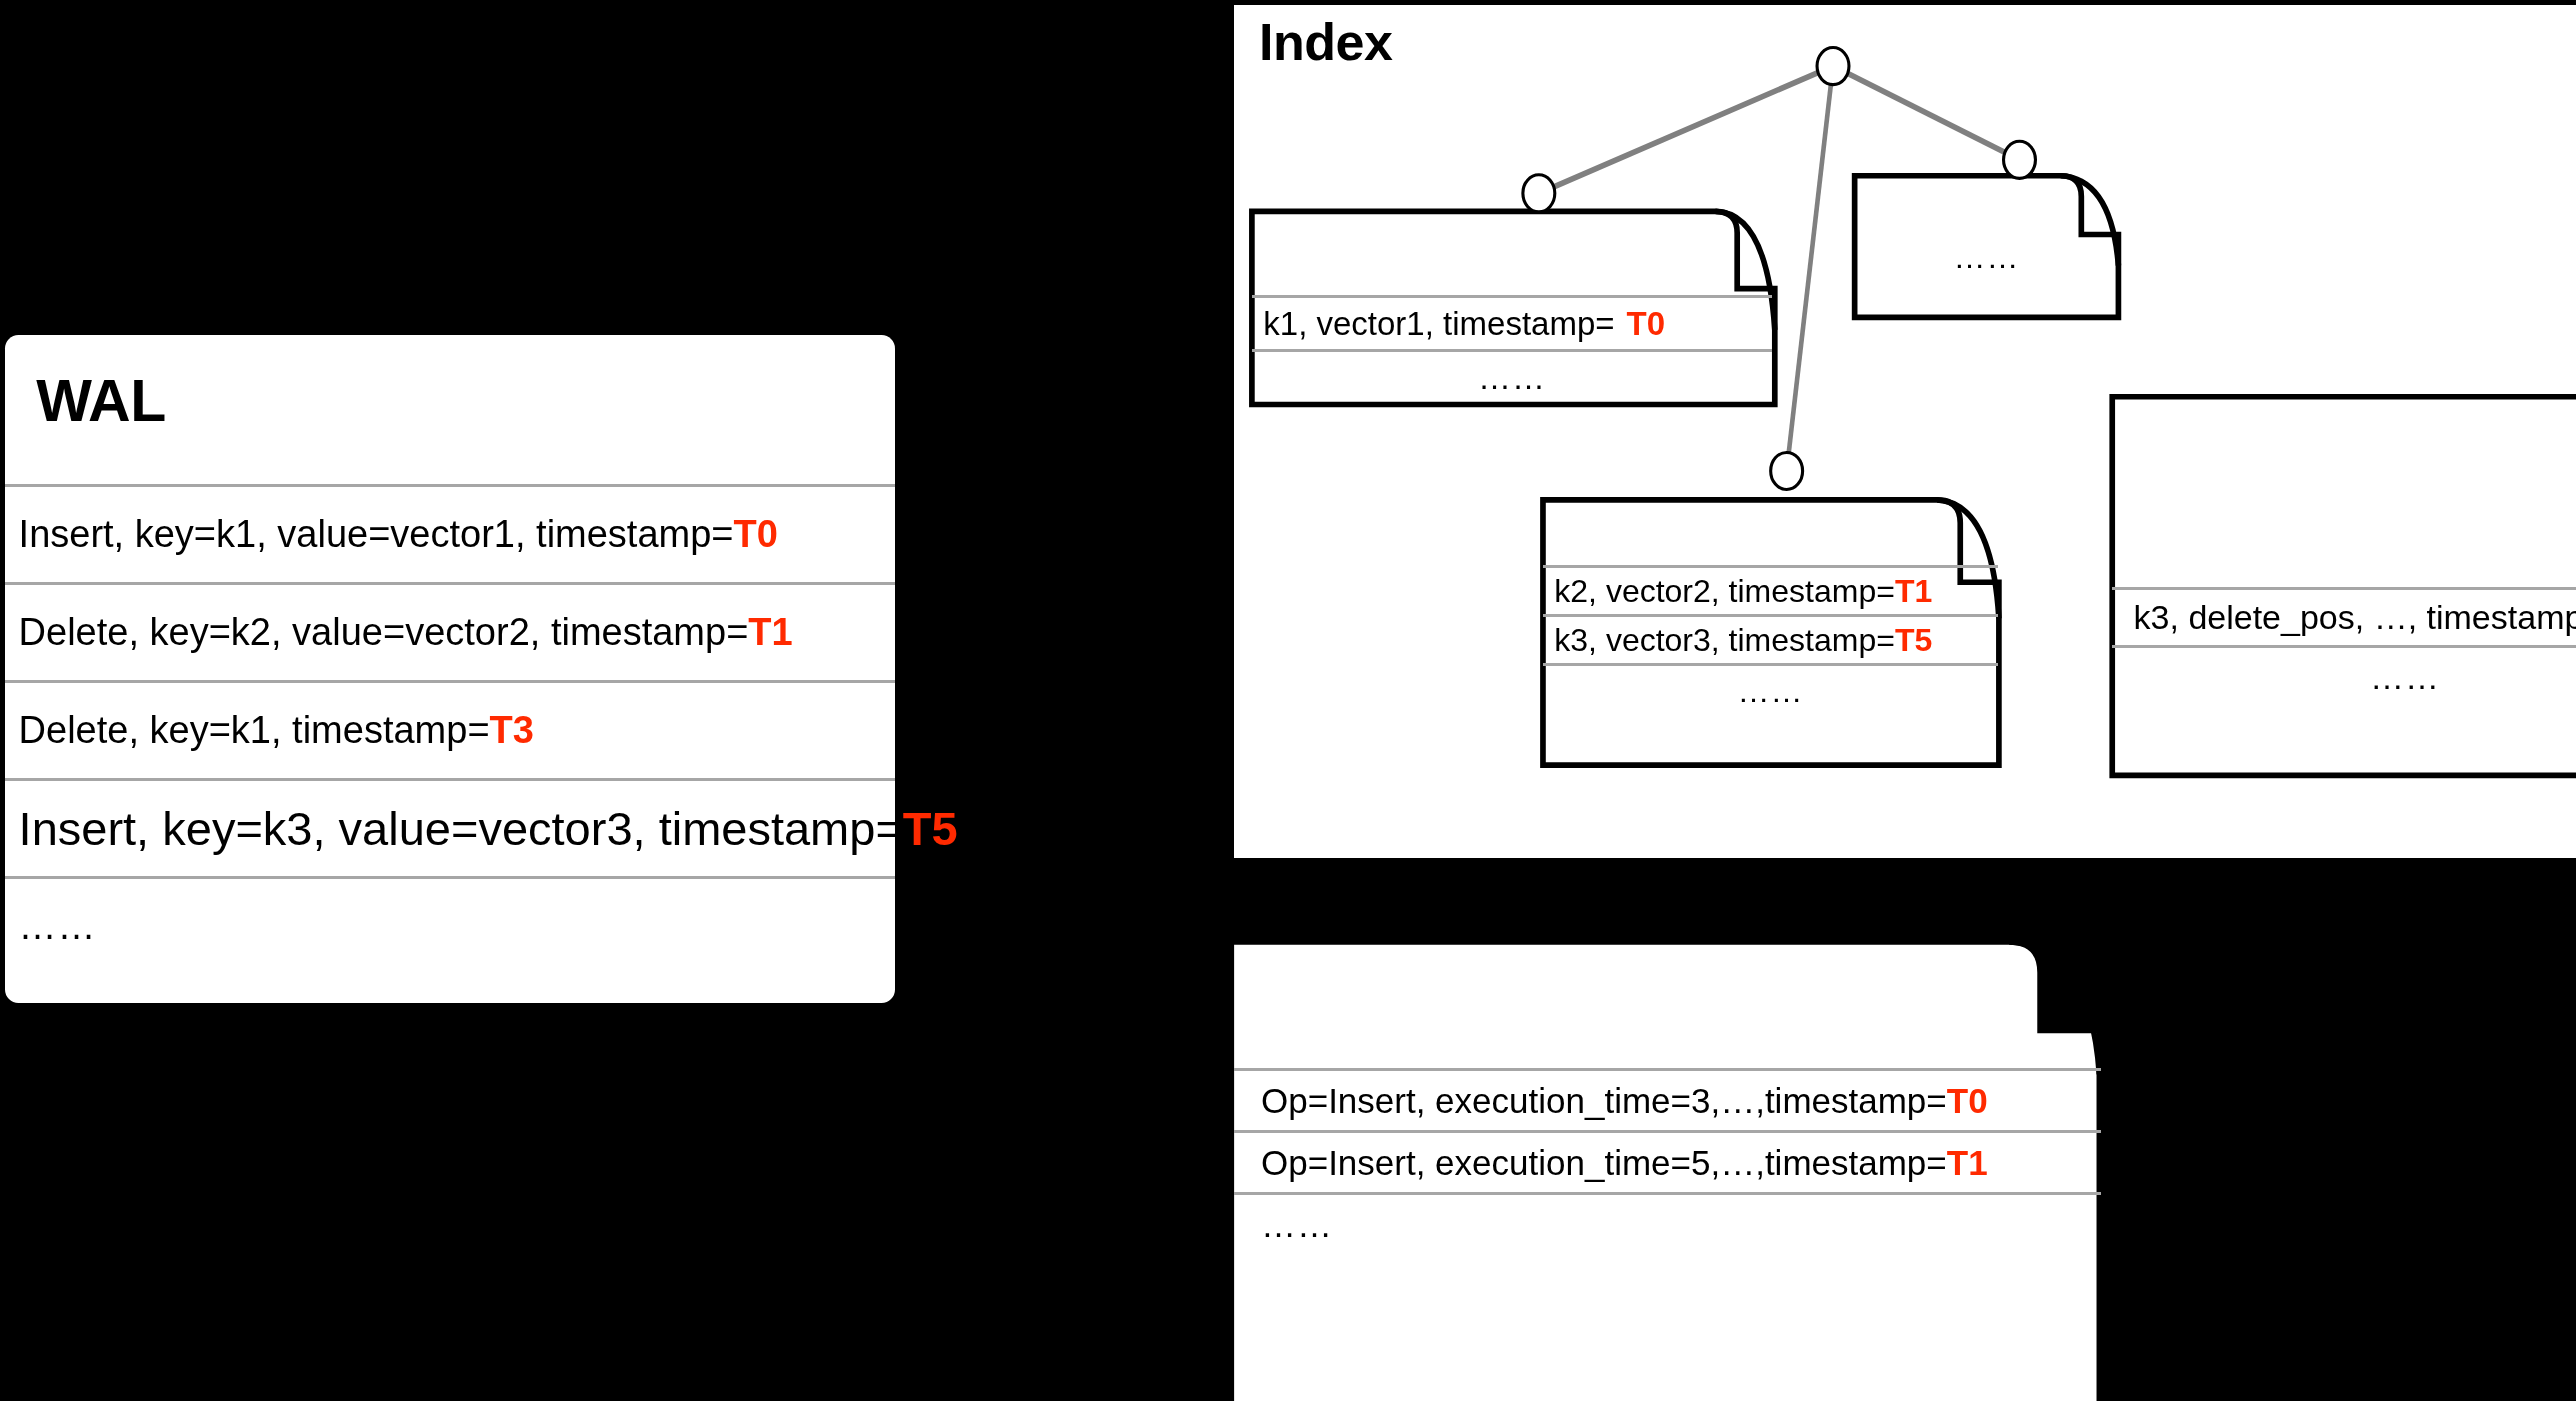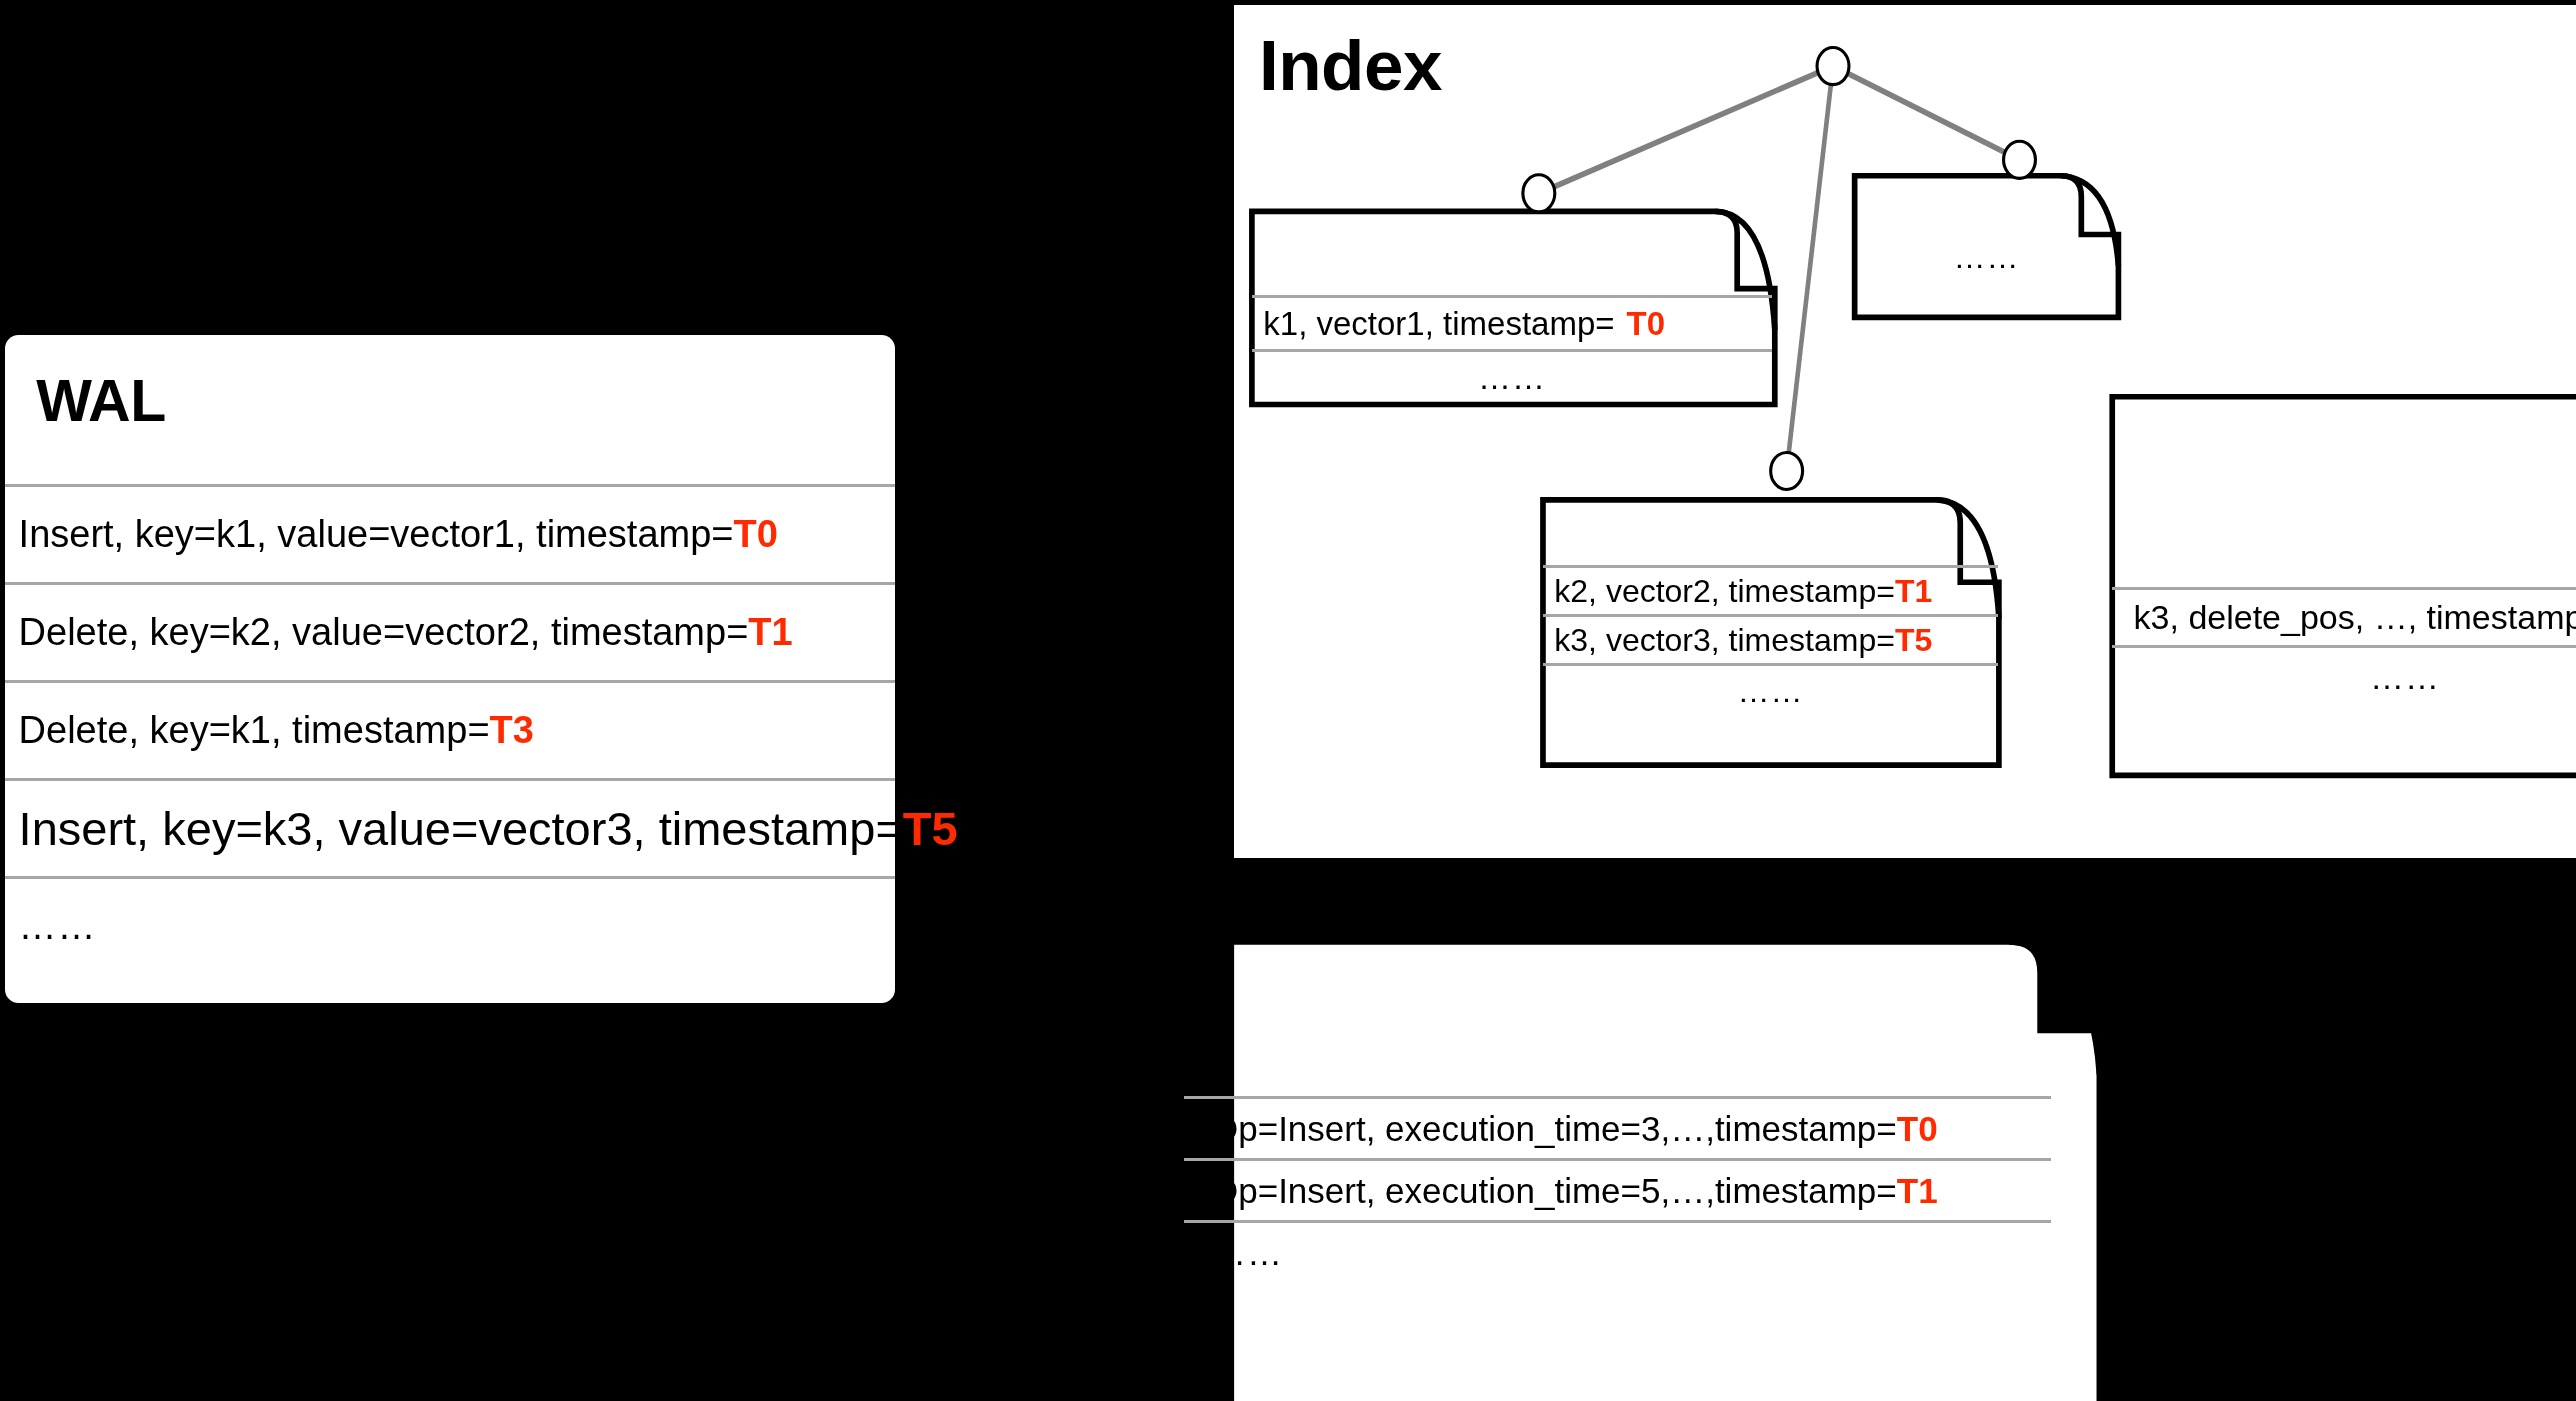--- a/index.html
+++ b/index.html
@@ -62,21 +62,21 @@
         <span>Insert, key=k3, value=vector3, timestamp=</span>
           <span class="ts">T5</span>
       </div>
       <div class="row last" style="height:98px;padding-left:13.4px;font-size:38px;">
         <span class="ell">……</span>
       </div>
     </div>
   </div>
 
   <div class="panel" style="left:1234px;top:5.2px;width:1579px;height:853px;">
-    <div class="title" style="left:25px;top:20px;font-size:71px;">Index</div>
+    <div class="title" style="left:25px;top:7px;font-size:52px;">Index</div>
   </div>
 
   <div style="position:absolute;left:2110px;top:394px;width:653px;height:384px;">
     <div class="title" style="left:25px;top:27px;font-size:49px;">Delete Log</div>
   </div>
 
   <div style="position:absolute;left:1229px;top:939px;width:994px;height:463px;">
     <div class="title" style="left:14.4px;top:26px;font-size:54px;">Bin Log</div>
   </div>
 
@@ -139,21 +139,21 @@
 
   <div style="position:absolute;left:2112px;top:587px;width:586px;">
     <div class="row" style="height:58px;padding-left:21.6px;font-size:34px;">
       <span>k3, delete_pos, …, timestamp=</span>
     </div>
     <div class="row" style="height:62px;justify-content:center;font-size:34px;">
       <span class="ell">……</span>
     </div>
   </div>
 
-  <div style="position:absolute;left:1184px;top:1068px;width:867px;margin-top:28px;">
+  <div style="position:absolute;left:1234px;top:1068px;width:867px;">
     <div class="row" style="height:62px;padding-left:27px;font-size:35px;">
       <span>Op=Insert, execution_time=3,…,timestamp=</span>
         <span class="ts">T0</span>
     </div>
     <div class="row" style="height:62px;padding-left:27px;font-size:35px;">
       <span>Op=Insert, execution_time=5,…,timestamp=</span>
         <span class="ts">T1</span>
     </div>
     <div class="row" style="height:62px;padding-left:27px;font-size:35px;">
       <span class="ell">……</span>

